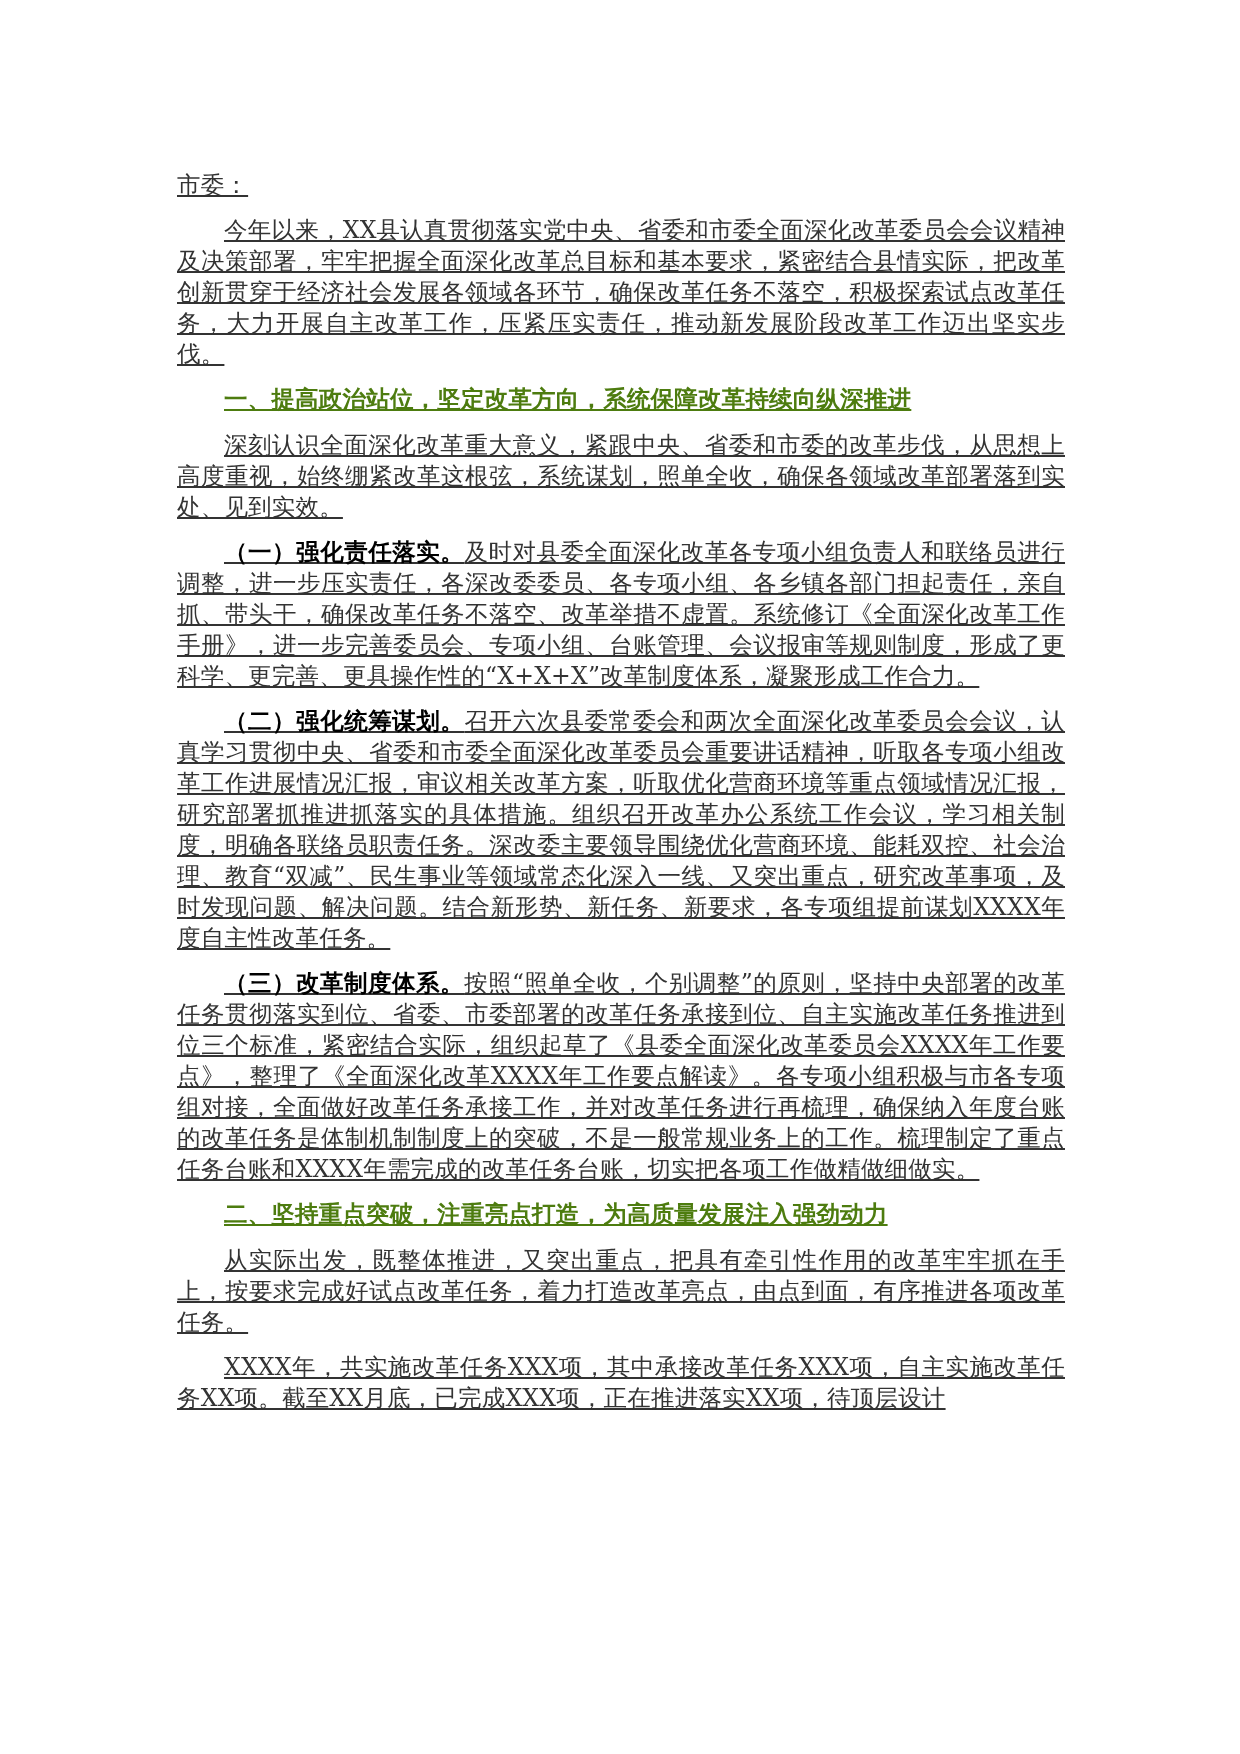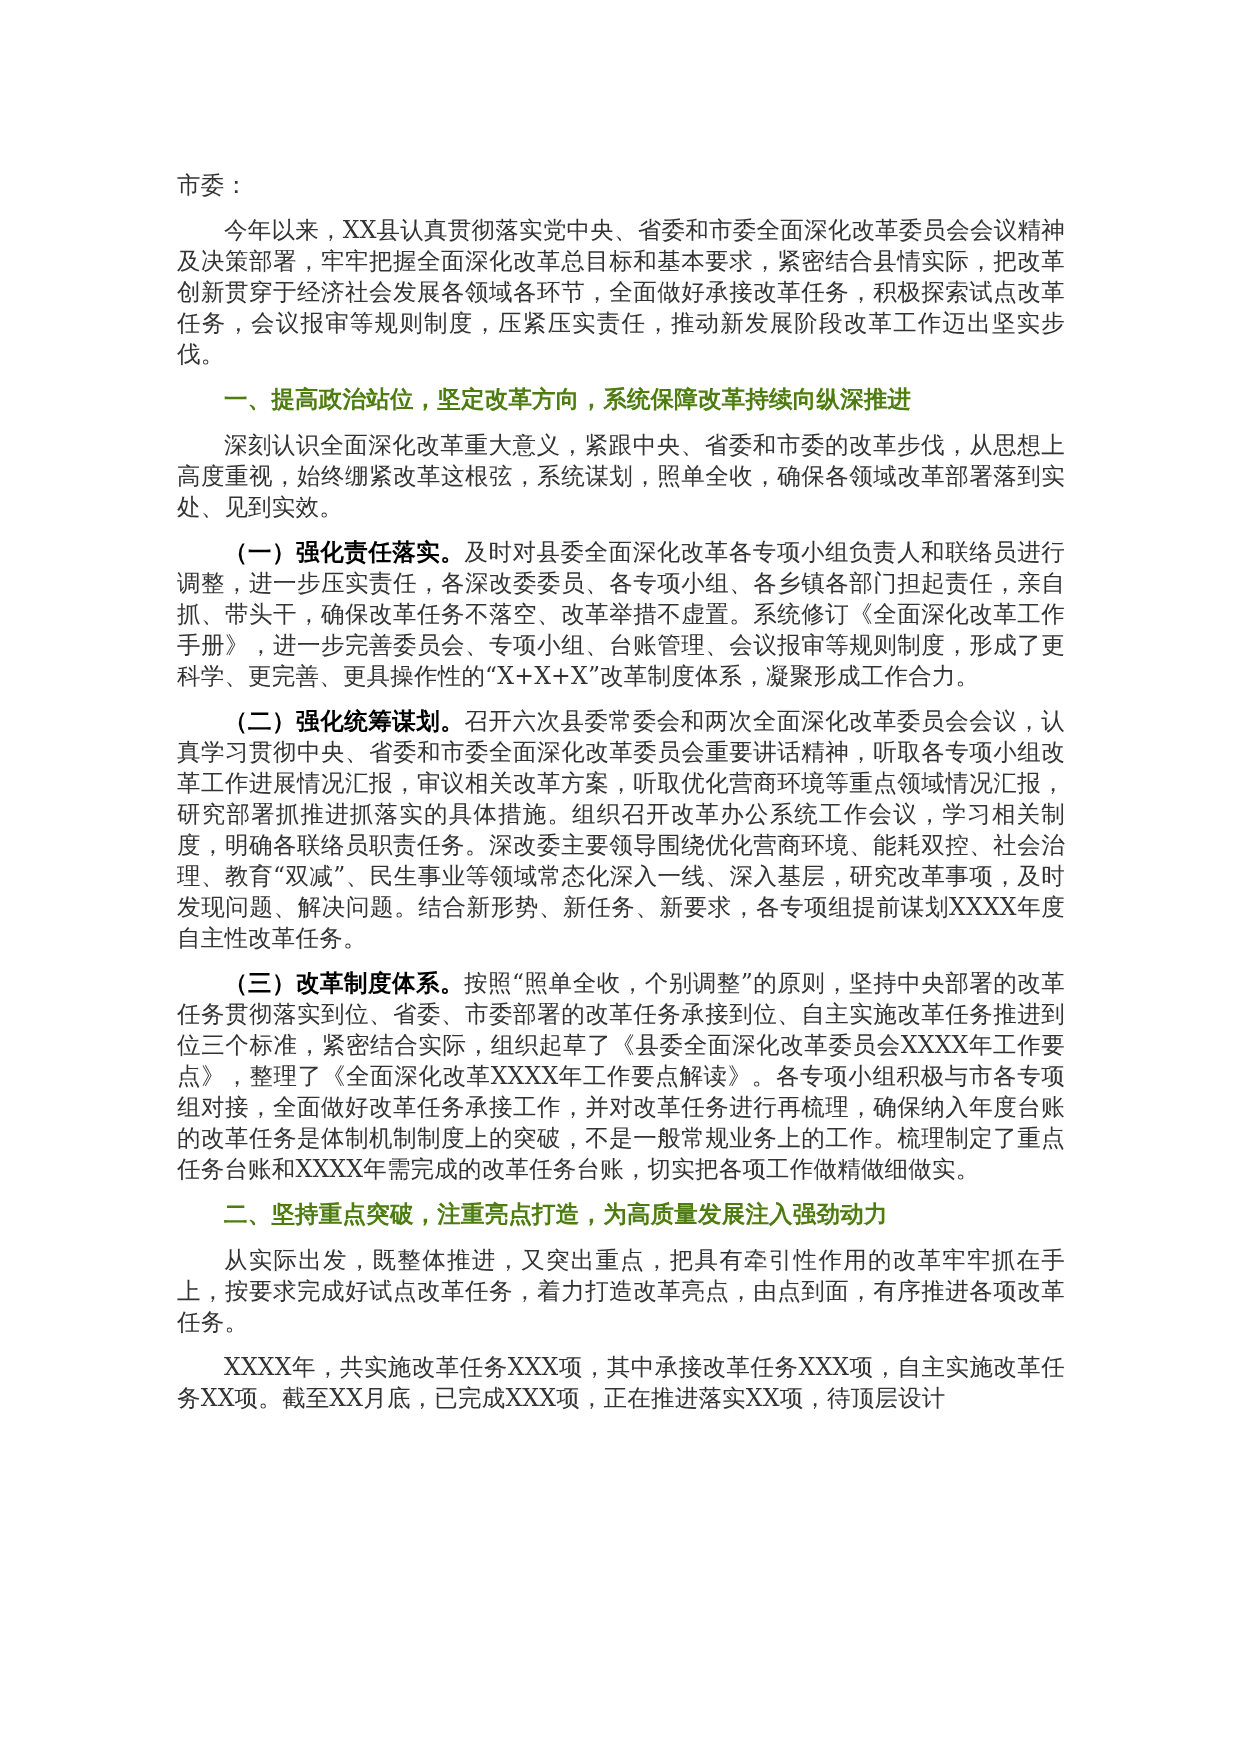--- a/index.html
+++ b/index.html
@@ -8,41 +8,41 @@
     position: absolute;
     left: 177px;
     top: 170px;
     width: 888px;
     font-family: "DejaVu Serif", "Liberation Serif", serif;
     font-size: 23.5px;
     line-height: 31px;
     color: #333333;
     letter-spacing: 0.2px;
   }
-  .p { margin: 0 0 14px 0; text-align: justify; text-align-last: left; }
+  .p { margin: 0 0 14px 0; text-align: justify; text-align-last: left; text-decoration: underline; }
   .indent { text-indent: 47px; }
   .salute { margin-bottom: 14px; }
   .h1 { font-weight: bold; color: #4d7c0f; text-indent: 47px; margin: 2px 0 15px 0; }
   .lead { font-weight: bold; color: #000000; }
 </style>
 </head>
 <body>
 
 <div class="page">
   <p class="p salute">市委：</p>
-  <p class="p indent">今年以来，XX县认真贯彻落实党中央、省委和市委全面深化改革委员会会议精神及决策部署，牢牢把握全面深化改革总目标和基本要求，紧密结合县情实际，把改革创新贯穿于经济社会发展各领域各环节，全面做好承接改革任务，积极探索试点改革任务，会议报审等规则制度，压紧压实责任，推动新发展阶段改革工作迈出坚实步伐。</p>
+  <p class="p indent">今年以来，XX县认真贯彻落实党中央、省委和市委全面深化改革委员会会议精神及决策部署，牢牢把握全面深化改革总目标和基本要求，紧密结合县情实际，把改革创新贯穿于经济社会发展各领域各环节，确保改革任务不落空，积极探索试点改革任务，大力开展自主改革工作，压紧压实责任，推动新发展阶段改革工作迈出坚实步伐。</p>
 
   <p class="p h1">一、提高政治站位，坚定改革方向，系统保障改革持续向纵深推进</p>
   <p class="p indent">深刻认识全面深化改革重大意义，紧跟中央、省委和市委的改革步伐，从思想上高度重视，始终绷紧改革这根弦，系统谋划，照单全收，确保各领域改革部署落到实处、见到实效。</p>
 
   <p class="p indent">
     <span class="lead">（一）强化责任落实。</span><span>及时对县委全面深化改革各专项小组负责人和联络员进行调整，进一步压实责任，各深改委委员、各专项小组、各乡镇各部门担起责任，亲自抓、带头干，确保改革任务不落空、改革举措不虚置。系统修订《全面深化改革工作手册》，进一步完善委员会、专项小组、台账管理、会议报审等规则制度，形成了更科学、更完善、更具操作性的“X+X+X”改革制度体系，凝聚形成工作合力。</span>
   </p>
   <p class="p indent">
-    <span class="lead">（二）强化统筹谋划。</span><span>召开六次县委常委会和两次全面深化改革委员会会议，认真学习贯彻中央、省委和市委全面深化改革委员会重要讲话精神，听取各专项小组改革工作进展情况汇报，审议相关改革方案，听取优化营商环境等重点领域情况汇报，研究部署抓推进抓落实的具体措施。组织召开改革办公系统工作会议，学习相关制度，明确各联络员职责任务。深改委主要领导围绕优化营商环境、能耗双控、社会治理、教育“双减”、民生事业等领域常态化深入一线、深入基层，研究改革事项，及时发现问题、解决问题。结合新形势、新任务、新要求，各专项组提前谋划XXXX年度自主性改革任务。</span>
+    <span class="lead">（二）强化统筹谋划。</span><span>召开六次县委常委会和两次全面深化改革委员会会议，认真学习贯彻中央、省委和市委全面深化改革委员会重要讲话精神，听取各专项小组改革工作进展情况汇报，审议相关改革方案，听取优化营商环境等重点领域情况汇报，研究部署抓推进抓落实的具体措施。组织召开改革办公系统工作会议，学习相关制度，明确各联络员职责任务。深改委主要领导围绕优化营商环境、能耗双控、社会治理、教育“双减”、民生事业等领域常态化深入一线、又突出重点，研究改革事项，及时发现问题、解决问题。结合新形势、新任务、新要求，各专项组提前谋划XXXX年度自主性改革任务。</span>
   </p>
   <p class="p indent">
     <span class="lead">（三）改革制度体系。</span><span>按照“照单全收，个别调整”的原则，坚持中央部署的改革任务贯彻落实到位、省委、市委部署的改革任务承接到位、自主实施改革任务推进到位三个标准，紧密结合实际，组织起草了《县委全面深化改革委员会XXXX年工作要点》，整理了《全面深化改革XXXX年工作要点解读》。各专项小组积极与市各专项组对接，全面做好改革任务承接工作，并对改革任务进行再梳理，确保纳入年度台账的改革任务是体制机制制度上的突破，不是一般常规业务上的工作。梳理制定了重点任务台账和XXXX年需完成的改革任务台账，切实把各项工作做精做细做实。</span>
   </p>
 
   <p class="p h1">二、坚持重点突破，注重亮点打造，为高质量发展注入强劲动力</p>
   <p class="p indent">从实际出发，既整体推进，又突出重点，把具有牵引性作用的改革牢牢抓在手上，按要求完成好试点改革任务，着力打造改革亮点，由点到面，有序推进各项改革任务。</p>
   <p class="p indent">XXXX年，共实施改革任务XXX项，其中承接改革任务XXX项，自主实施改革任务XX项。截至XX月底，已完成XXX项，正在推进落实XX项，待顶层设计</p>
 </div>
 

